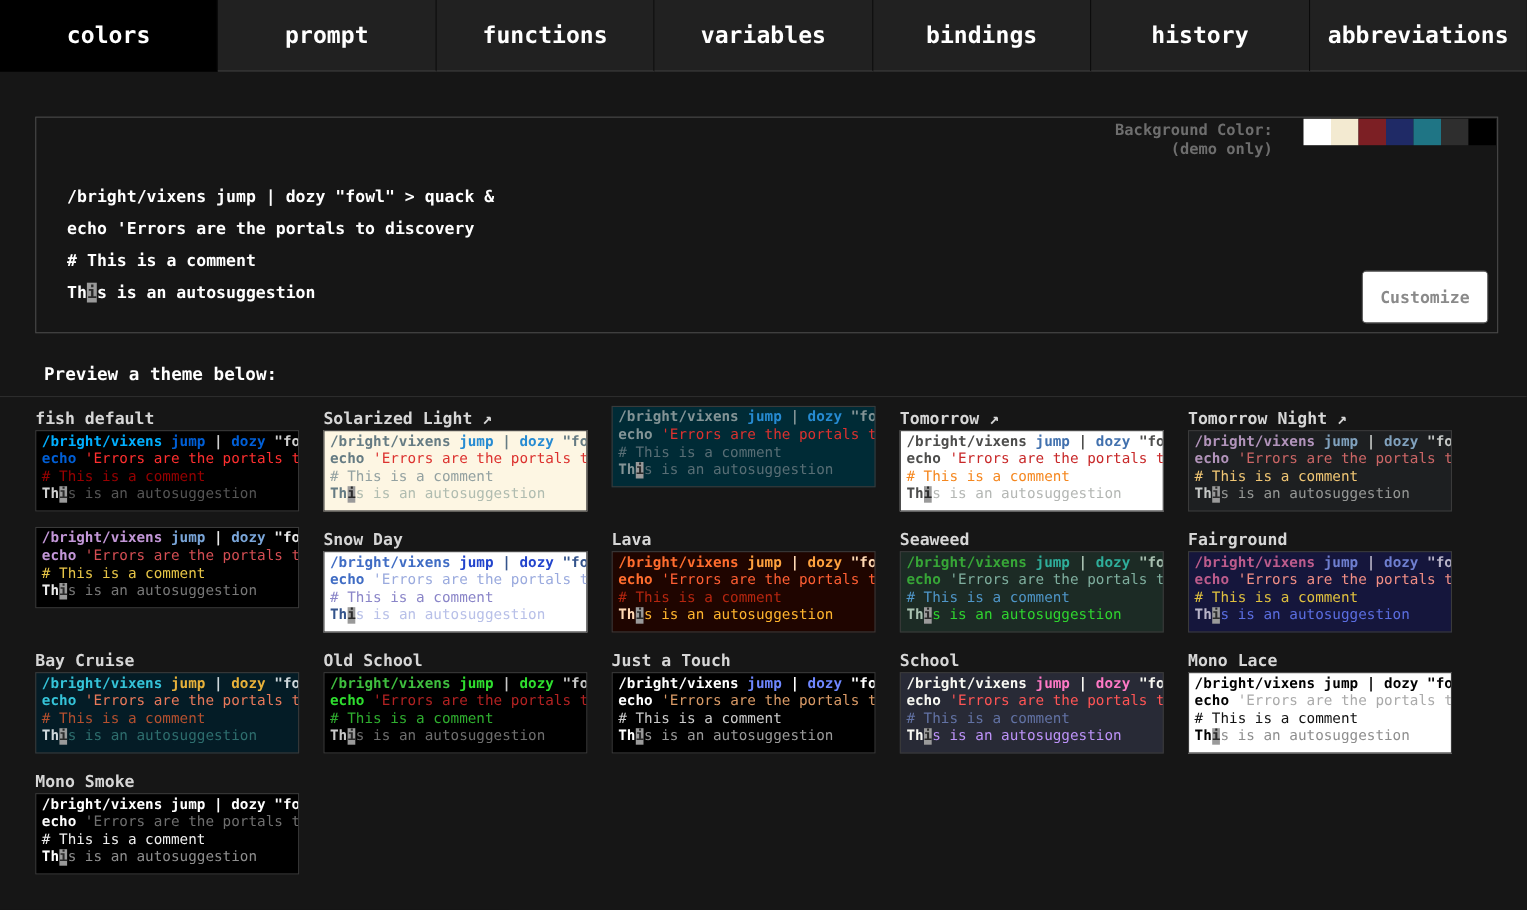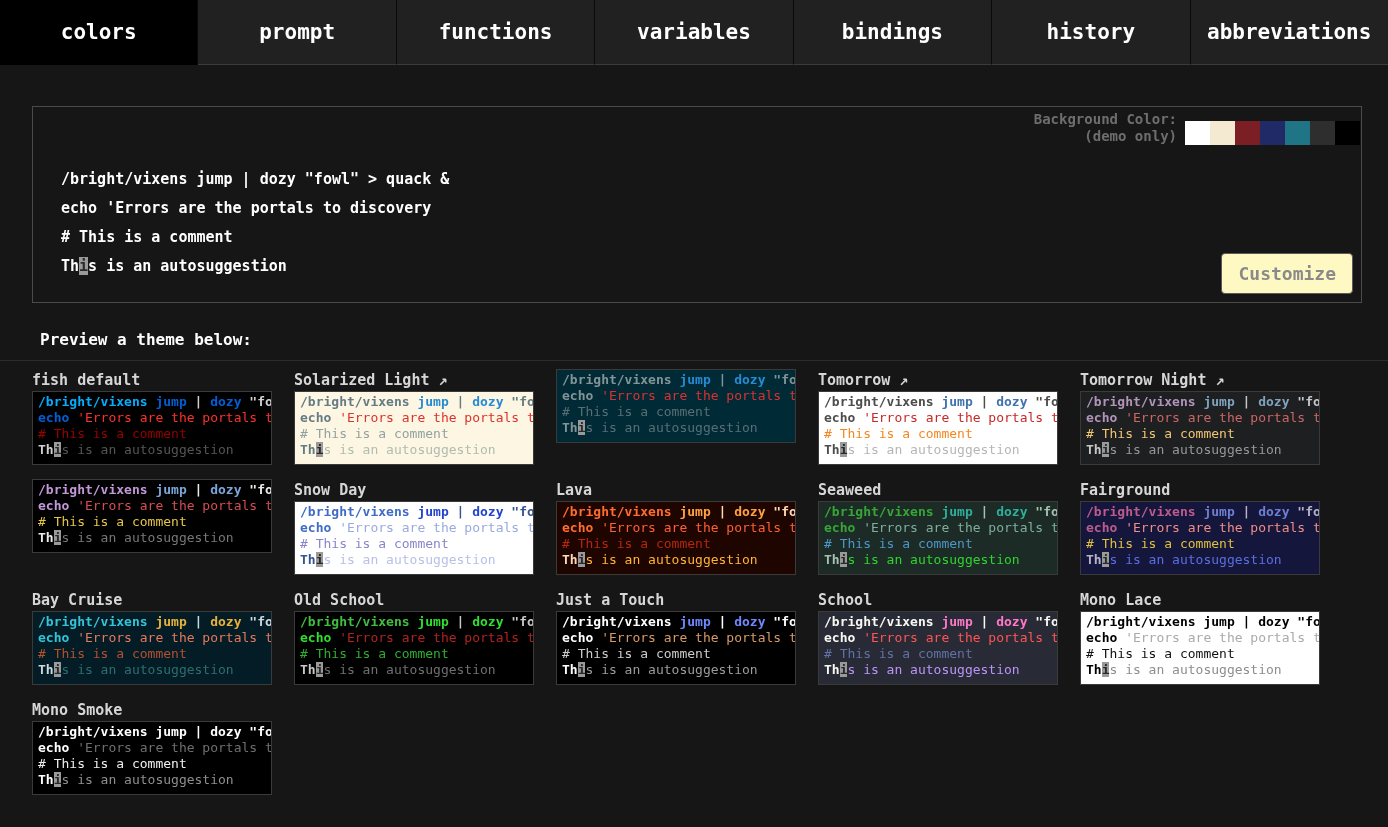--- a/index.html
+++ b/index.html
@@ -17,35 +17,35 @@
     border-right: 1px solid #0a0a0a; border-bottom: 1px solid #3c3c3c;
     cursor: pointer; white-space: nowrap;
   }
   .tab:last-child { border-right: none; }
   .tab.active { background: #000000; border-bottom-color: #000000; }
   
   .preview-panel {
     position: relative; margin: 41px 26px 0 32px;
     width: 1330px; height: 197px; border: 1px solid #4a4a4a;
   }
-  .bgcolor-row { position: absolute; top: 1px; right: 1px; display: flex; align-items: flex-end; }
+  .bgcolor-row { position: absolute; top: 1px; right: 1px; display: flex; align-items: flex-start; gap: 20px; }
   .bgcolor-labels {
     text-align: right; color: #6e6e6e; font-weight: bold;
     font-size: 14px; line-height: 17px; margin: 3px 8px 0 0; white-space: nowrap;
   }
   .swatch-row { display: flex; }
   .swatch { width: 25px; height: 24px; cursor: pointer; }
   .demo-lines {
     position: absolute; left: 28px; top: 58px;
     font-size: 15px; line-height: 29px; color: #ffffff; white-space: pre;
   }
   .customize {
     position: absolute; right: 8px; bottom: 8px;
-    padding: 9px 16px; border: 1px solid #5a5a5a; border-radius: 4px;
-    background: #fef9c3; color: #8a8a8a; font-size: 18px; font-weight: bold;
+    padding: 14px 16px; border: 1px solid #5a5a5a; border-radius: 4px;
+    background: #ffffff; color: #8a8a8a; font-size: 15px; font-weight: bold;
     font-family: inherit; cursor: pointer;
   }
   
   .themes-heading { margin: 27px 4px 0 40px; color: #ffffff; font-weight: bold; font-size: 16px; }
   .divider { border-top: 1px solid #2c2c2c; margin-top: 11px; width: 100%; }
   .theme-grid {
     margin: 8px 0 0 32px;
     display: grid; grid-template-columns: repeat(5, 240px);
     column-gap: 22px; row-gap: 14px;
   }

